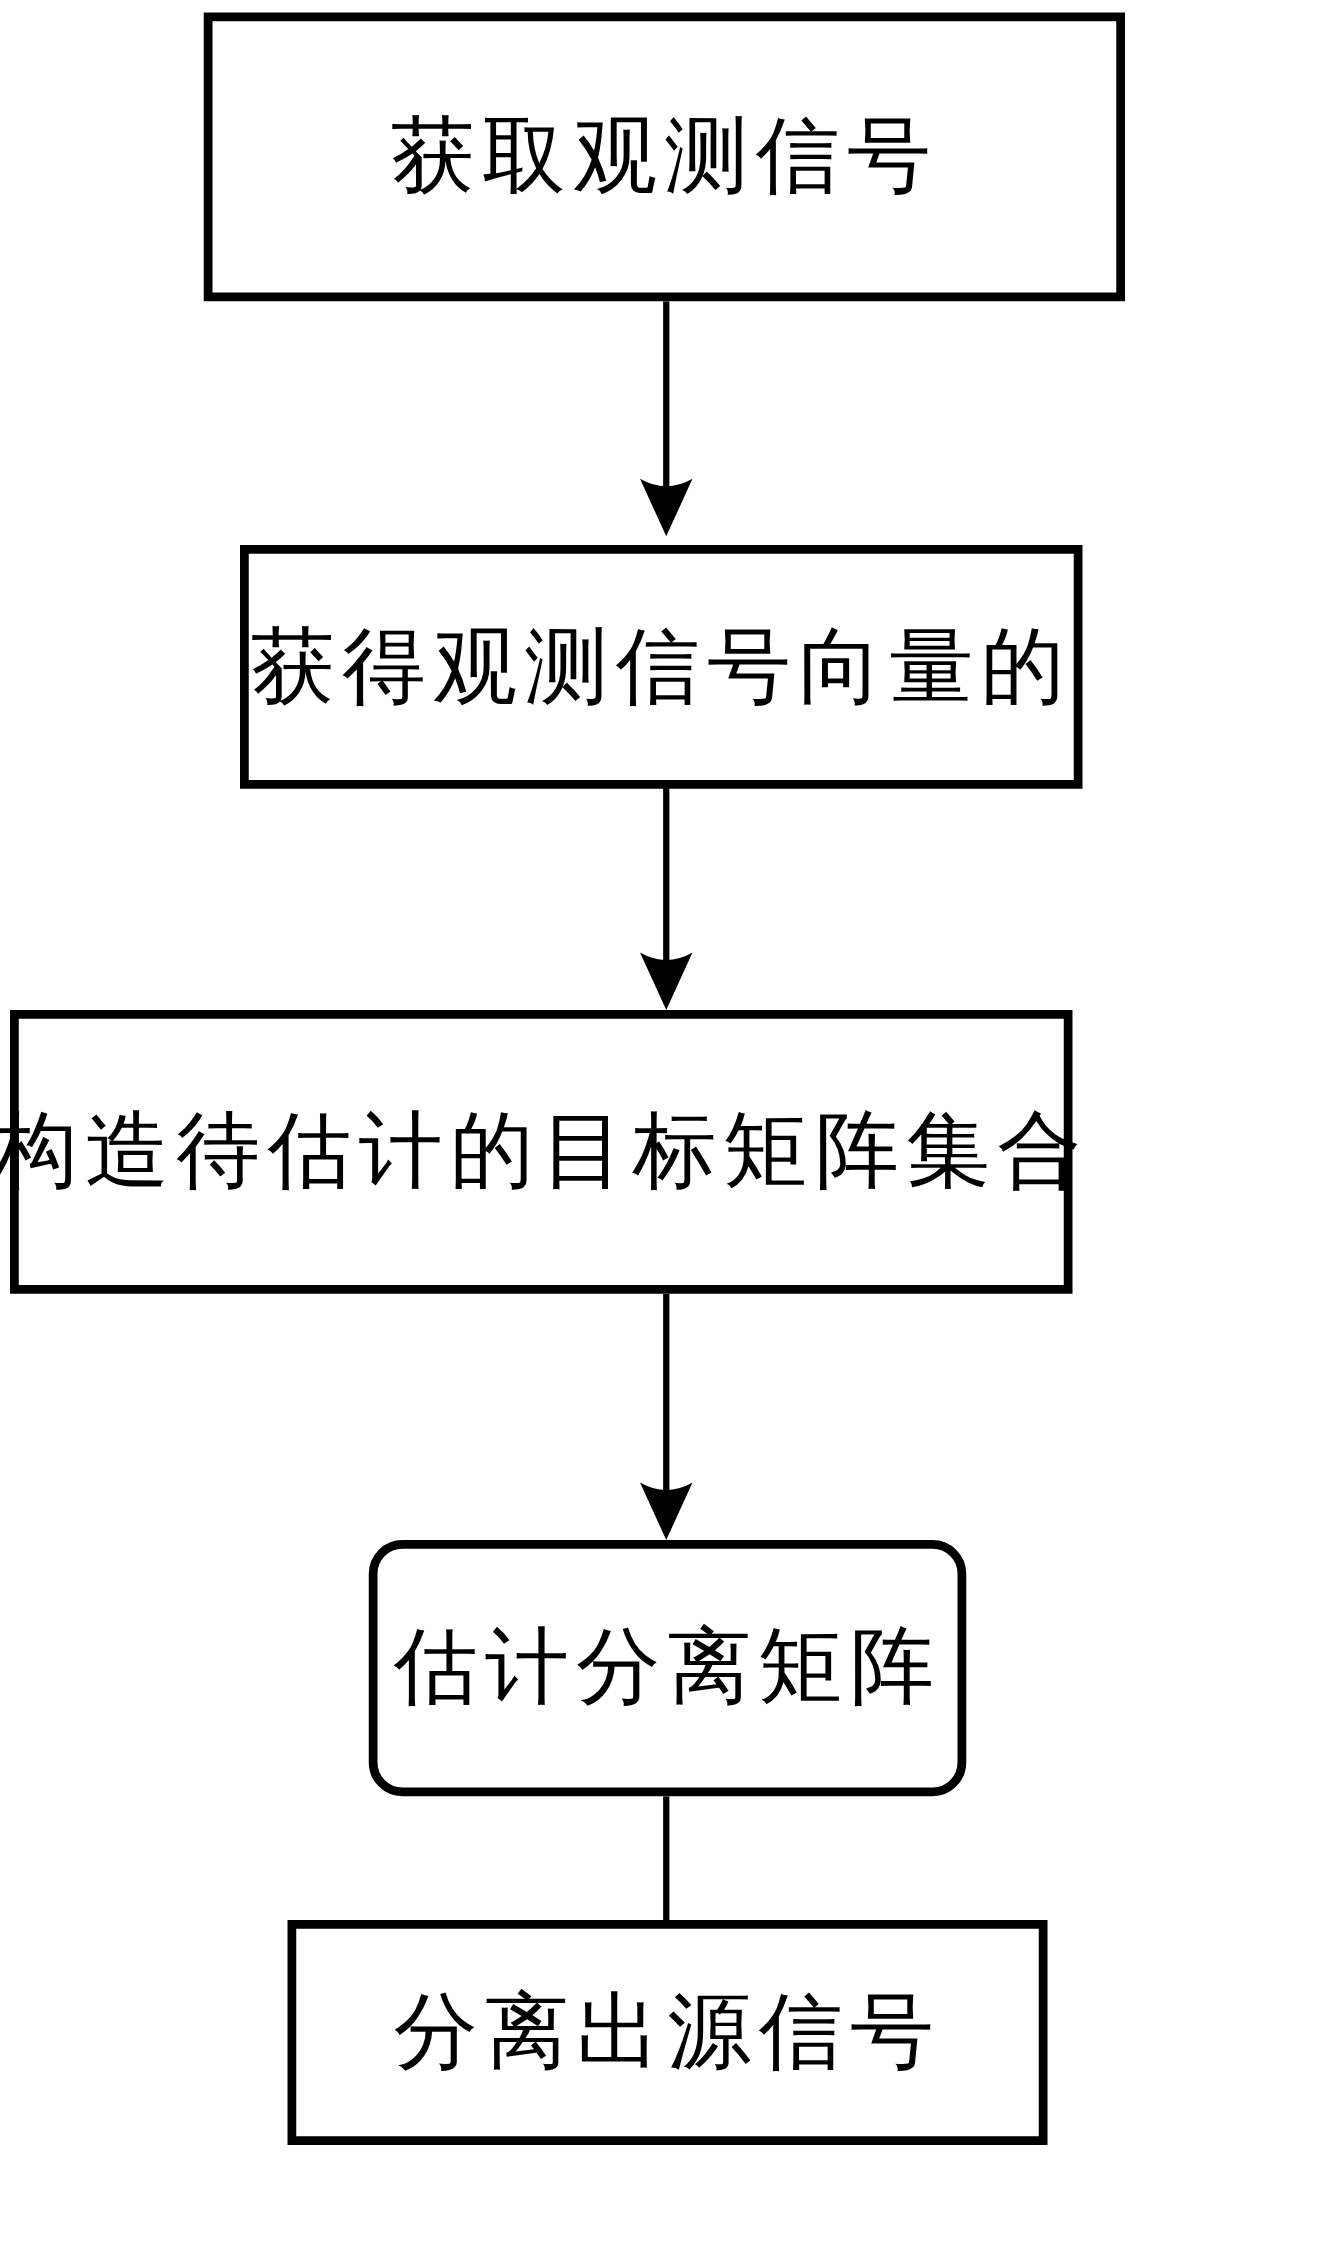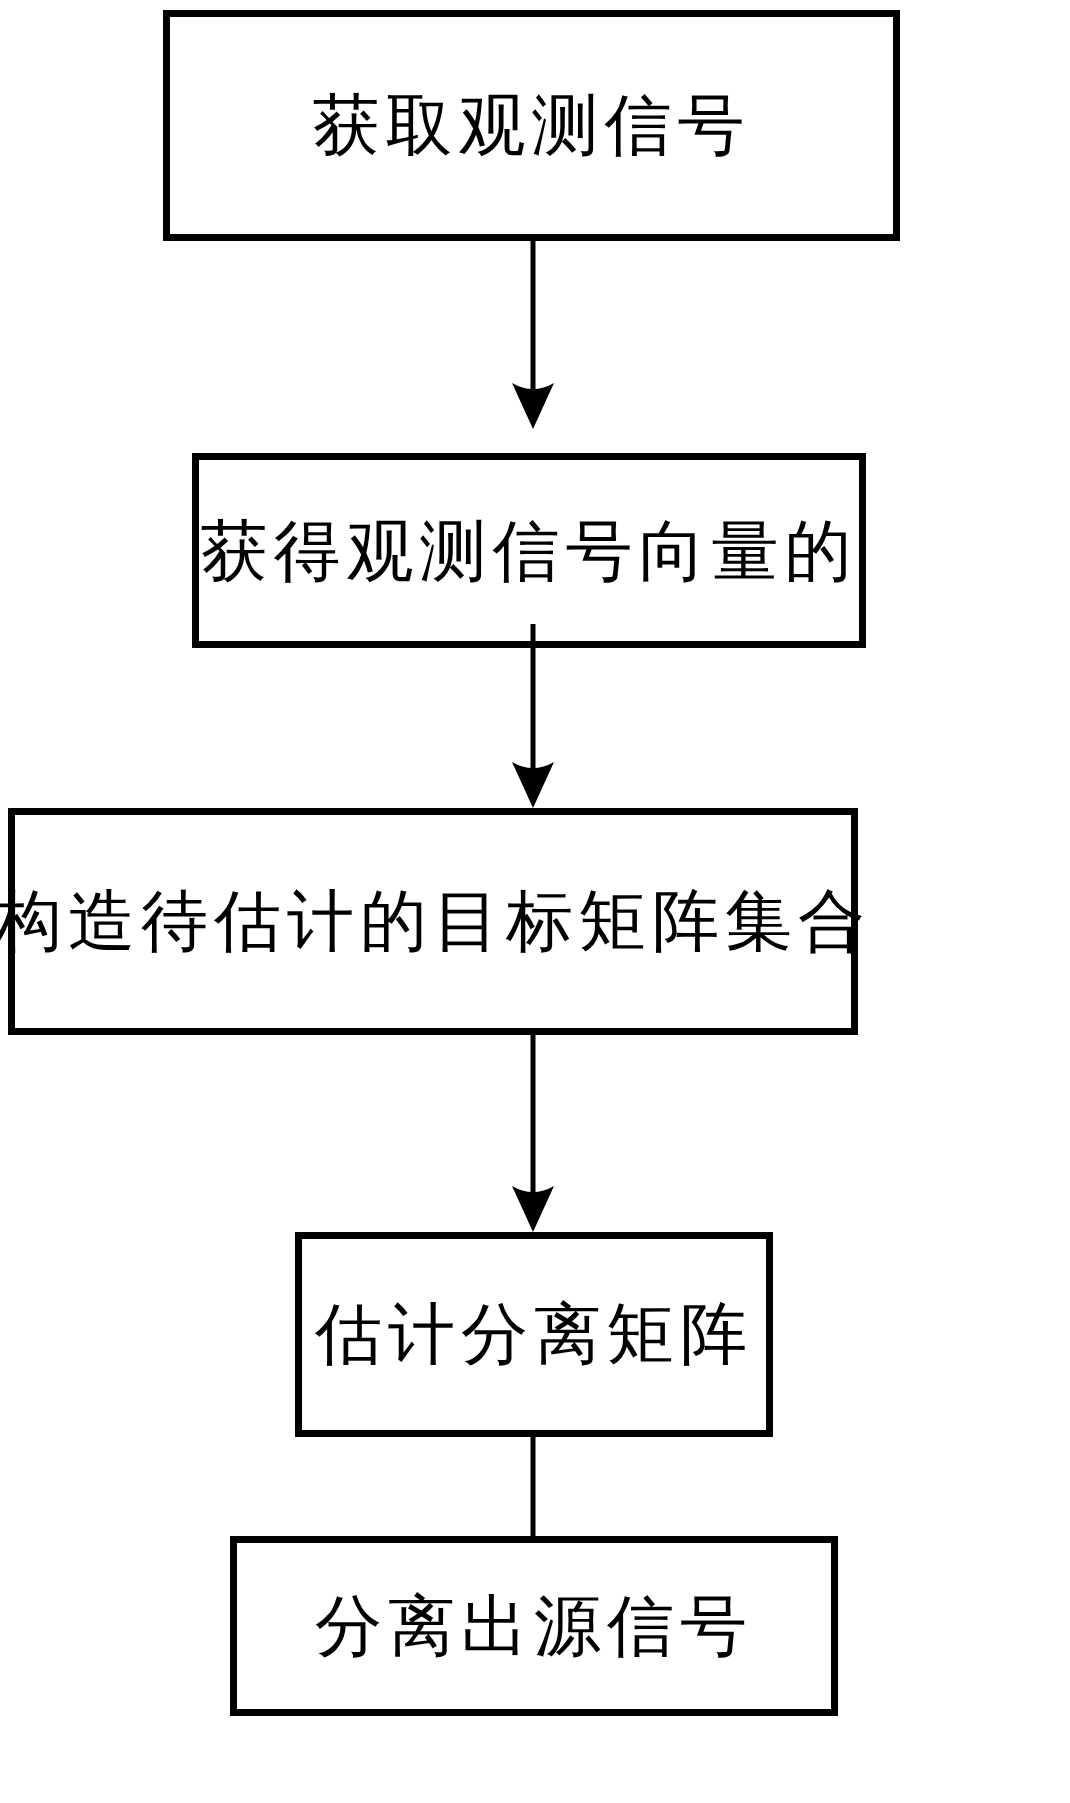--- a/index.html
+++ b/index.html
@@ -31,23 +31,23 @@
   }
   .flow-box .line {
     display: block;
     white-space: nowrap;
   }
   .flow-box.two-line .line {
     line-height: 92px;
   }
   
   #box1 { left: 163px; top: 10px;   width: 737px;  height: 231px; }
-  #box2 { left: 192px; top: 453px;  width: 674px;  height: 195px; }
+  #box2 { left: 192px; top: 436px;  width: 674px;  height: 195px; }
   #box3 { left: 8px;   top: 808px;  width: 850px; height: 227px; align-items: center; }
-  #box4 { left: 295px; top: 1232px; width: 478px;  height: 205px; }
+  #box4 { left: 295px; top: 1232px; width: 478px;  height: 205px; border-radius: 27px; }
   #box5 { left: 230px; top: 1536px; width: 608px;  height: 180px; }
 
   .flow-arrow {
     position: absolute;
     left: 509px; 
     width: 48px;
     overflow: visible;
   }
   #arrow1 { top: 241px;  height: 188px; }
   #arrow2 { top: 624px;  height: 184px; }

